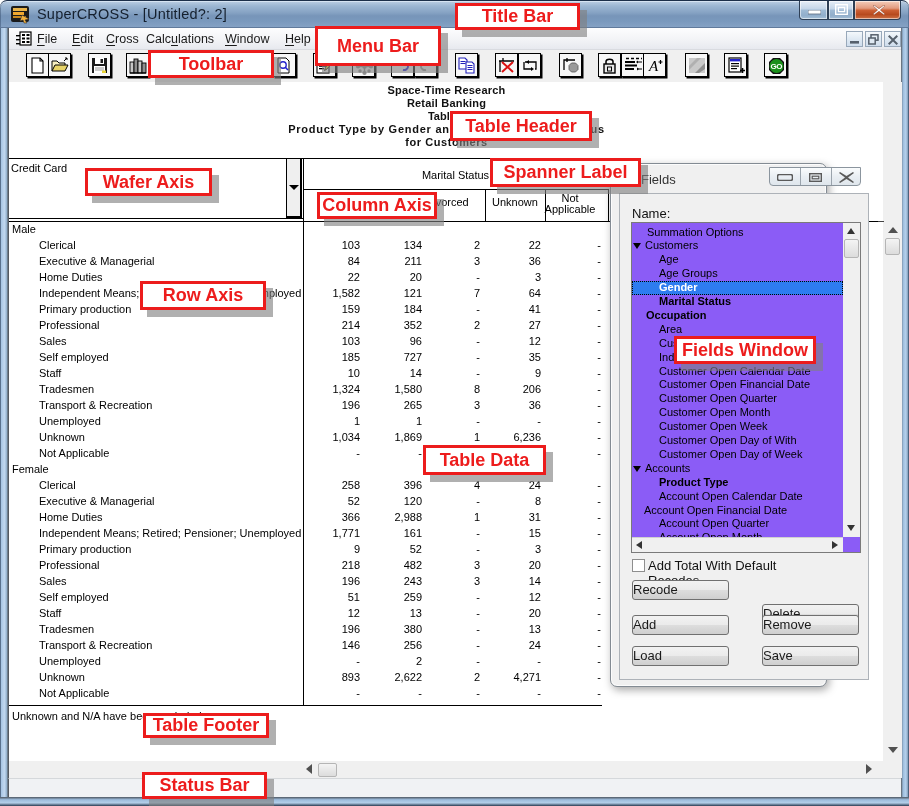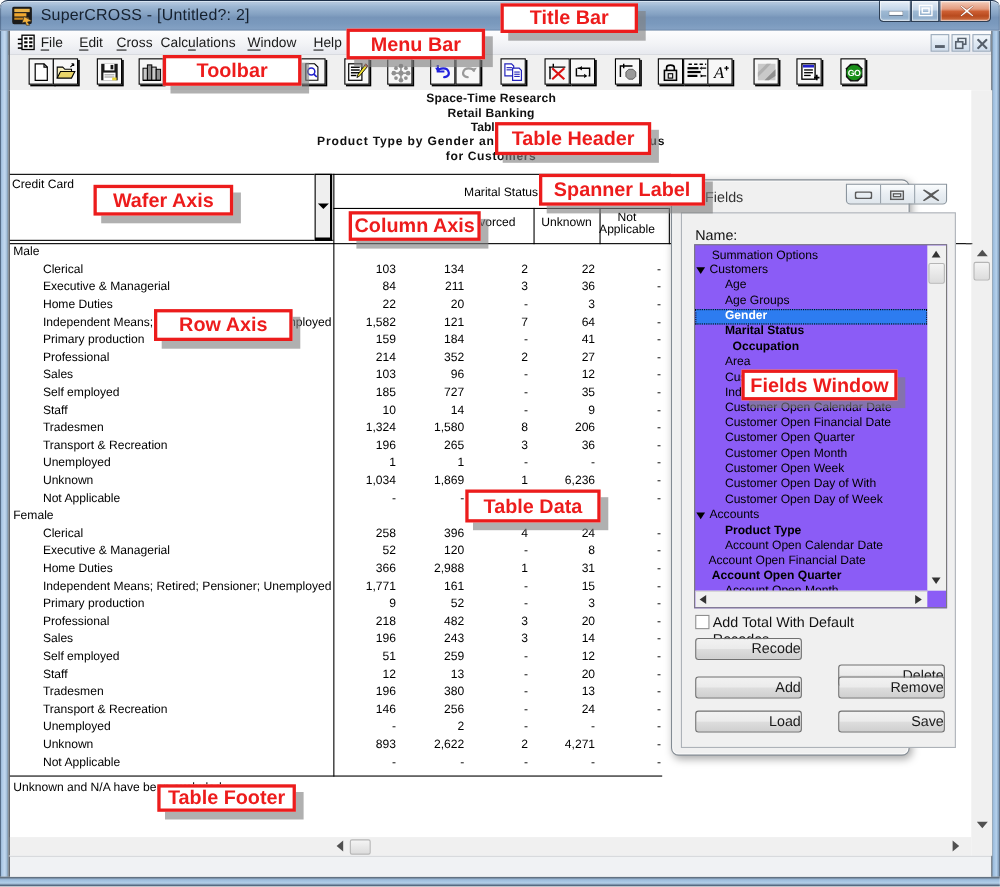--- a/index.html
+++ b/index.html
@@ -84,21 +84,21 @@
 #fcaps { position:absolute; left:158px; top:3px; width:92px; height:19px;
   border:1px solid #8b959e; border-radius:0 0 4px 4px; overflow:hidden;
   background:linear-gradient(180deg,#fafcfd 0%,#e9eef3 50%,#dfe6ec 100%); }
 .fcapsep { position:absolute; top:0; width:1px; height:19px; background:#9aa3ac; }
 #flistwrap { position:absolute; left:20px; top:58px; width:230px; height:331px;
   background:#8b5cf6; border:1px solid #7a7a7a; }
 .fitem { position:absolute; left:0; width:211px; height:14px; font-size:11px;
   color:#000; white-space:pre; overflow:hidden; }
 .fsb { position:absolute; background:#f0f0f0; }
 .fbtn { position:absolute; width:97px; height:20px; border:1px solid #707070;
-  border-radius:3px; font-size:13px; color:#1a1a1a; text-align:right;
+  border-radius:3px; font-size:13px; color:#1a1a1a; text-align:left;
   line-height:18px;
   background:linear-gradient(180deg,#f2f2f2 0%,#ebebeb 48%,#dddddd 52%,#cfcfcf 100%); }
 #fcheck { position:absolute; left:21px; top:395px; width:13px; height:13px;
   background:#fff; border:1px solid #8e8e8e; }
 
 
 .callout { position:absolute; background:#fff; border:3px solid #ec1c1c;
   color:#ed1c1c; font-weight:bold; font-size:18px; text-align:center;
   box-shadow:7px 7px 0 rgba(128,128,128,.62); display:flex;
   align-items:center; justify-content:center; white-space:nowrap; }
@@ -462,37 +462,37 @@
   <div id="flistwrap">
 <div style="position:relative;width:228px;height:329px;overflow:hidden">
 <div class="fitem" style="top:2.5px;padding-left:15px;">Summation Options</div>
 <div style="position:absolute;left:1px;top:20.4px;width:0;height:0;border-left:4.5px solid transparent;border-right:4.5px solid transparent;border-top:6px solid #000"></div>
 <div class="fitem" style="top:16.4px;padding-left:13px;">Customers</div>
 <div class="fitem" style="top:30.3px;padding-left:27px;">Age</div>
 <div class="fitem" style="top:44.2px;padding-left:27px;">Age Groups</div>
 <div style="position:absolute;left:0;top:58.1px;width:211px;height:13.9px;background:#2d7cf0;outline:1px dotted #000;outline-offset:-1px"></div>
 <div class="fitem" style="top:58.1px;padding-left:27px;font-weight:bold;color:#fff">Gender</div>
 <div class="fitem" style="top:72.0px;padding-left:27px;font-weight:bold;">Marital Status</div>
-<div class="fitem" style="top:85.9px;padding-left:34px;font-weight:bold;">Occupation</div>
+<div class="fitem" style="top:85.9px;padding-left:14px;font-weight:bold;">Occupation</div>
 <div class="fitem" style="top:99.8px;padding-left:27px;">Area</div>
 <div class="fitem" style="top:113.7px;padding-left:27px;">Customer Status</div>
 <div class="fitem" style="top:127.6px;padding-left:27px;">Individual</div>
 <div class="fitem" style="top:141.5px;padding-left:27px;">Customer Open Calendar Date</div>
 <div class="fitem" style="top:155.4px;padding-left:27px;">Customer Open Financial Date</div>
 <div class="fitem" style="top:169.3px;padding-left:27px;">Customer Open Quarter</div>
 <div class="fitem" style="top:183.2px;padding-left:27px;">Customer Open Month</div>
 <div class="fitem" style="top:197.1px;padding-left:27px;">Customer Open Week</div>
 <div class="fitem" style="top:211.0px;padding-left:27px;">Customer Open Day of With</div>
 <div class="fitem" style="top:224.9px;padding-left:27px;">Customer Open Day of Week</div>
 <div style="position:absolute;left:1px;top:242.8px;width:0;height:0;border-left:4.5px solid transparent;border-right:4.5px solid transparent;border-top:6px solid #000"></div>
 <div class="fitem" style="top:238.8px;padding-left:13px;">Accounts</div>
 <div class="fitem" style="top:252.7px;padding-left:27px;font-weight:bold;">Product Type</div>
 <div class="fitem" style="top:266.6px;padding-left:27px;">Account Open Calendar Date</div>
 <div class="fitem" style="top:280.5px;padding-left:12px;">Account Open Financial Date</div>
-<div class="fitem" style="top:294.4px;padding-left:15px;font-weight:bold;">Account Open Quarter</div>
+<div class="fitem" style="top:294.4px;padding-left:27px;">Account Open Quarter</div>
 <div class="fitem" style="top:308.3px;padding-left:27px;">Account Open Month</div>
 <div class="fsb" style="left:211px;top:0;width:17px;height:314px"></div>
 <div style="position:absolute;left:215px;top:5px;width:0;height:0;border-left:4.5px solid transparent;border-right:4.5px solid transparent;border-bottom:6px solid #333"></div>
 <div class="sbthumb" style="left:212px;top:16px;width:15px;height:19px"></div>
 <div style="position:absolute;left:215px;top:302px;width:0;height:0;border-left:4.5px solid transparent;border-right:4.5px solid transparent;border-top:6px solid #333"></div>
 <div class="fsb" style="left:0;top:314px;width:211px;height:15px;border-top:1px solid #d0d0d0"></div>
 <div style="position:absolute;left:4px;top:318px;width:0;height:0;border-top:4.5px solid transparent;border-bottom:4.5px solid transparent;border-right:6px solid #333"></div>
 <div style="position:absolute;left:200px;top:318px;width:0;height:0;border-top:4.5px solid transparent;border-bottom:4.5px solid transparent;border-left:6px solid #333"></div>
 
 </div>
@@ -501,24 +501,25 @@
   <div style="position:absolute;left:37px;top:394px;font-size:13px;color:#111">Add Total With Default Recodes</div>
   <div class="fbtn" style="left:21px;top:416px">Recode</div>
   <div class="fbtn" style="left:151px;top:440px">Delete</div>
   <div class="fbtn" style="left:21px;top:451px">Add</div>
   <div class="fbtn" style="left:151px;top:451px">Remove</div>
   <div class="fbtn" style="left:21px;top:482px">Load</div>
   <div class="fbtn" style="left:151px;top:482px">Save</div>
 </div>
 
 <div class="callout" style="left:455px;top:3px;width:125px;height:27px">Title Bar</div>
-<div class="callout" style="left:315px;top:26px;width:126px;height:28px">Menu Bar</div>
+<div class="callout" style="left:315px;top:26px;width:126px;height:40px">Menu Bar</div>
 <div class="callout" style="left:148px;top:50px;width:126px;height:28px">Toolbar</div>
 <div class="callout" style="left:450px;top:111px;width:142px;height:30px">Table Header</div>
 <div class="callout" style="left:85px;top:168px;width:127px;height:28px">Wafer Axis</div>
 <div class="callout" style="left:490px;top:158px;width:151px;height:29px">Spanner Label</div>
 <div class="callout" style="left:317px;top:192px;width:120px;height:27px">Column Axis</div>
 <div class="callout" style="left:140px;top:281px;width:126px;height:29px">Row Axis</div>
 <div class="callout" style="left:674px;top:336px;width:142px;height:28px">Fields Window</div>
 <div class="callout" style="left:423px;top:445px;width:123px;height:30px">Table Data</div>
 <div class="callout" style="left:143px;top:713px;width:126px;height:25px">Table Footer</div>
+<div class="callout" style="left:142px;top:772px;width:125px;height:27px">Status Bar</div>
 
 </div>
 
 </body></html>

